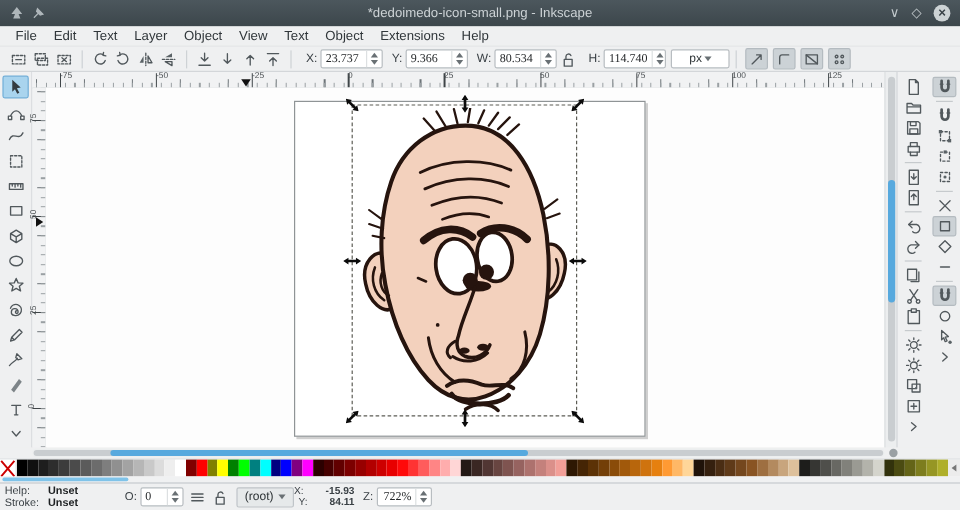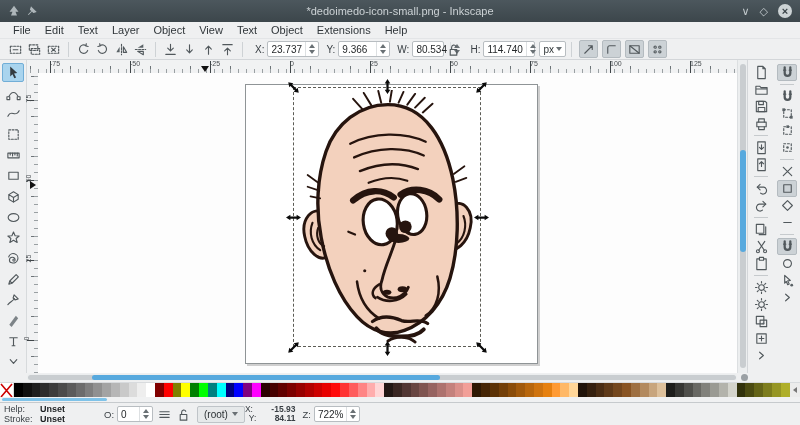--- a/index.html
+++ b/index.html
@@ -18,27 +18,27 @@
   .menubar{position:absolute;left:0;top:22px;width:800px;height:17px;background:#eff0f1;
     display:flex;align-items:center;padding-left:6px;box-sizing:border-box;border-bottom:1px solid #e3e5e7;}
   .menu-item{font-size:11px;padding:1px 7px;color:#30363a;}
   
   .toolbar{position:absolute;left:0;top:39px;width:800px;height:21px;background:#eff0f1;
     display:flex;align-items:center;padding-left:6px;box-sizing:border-box;border-bottom:1px solid #d3d6d9;}
   .iconbtn{width:19px;height:18px;display:flex;align-items:center;justify-content:center;border-radius:2px;}
   .iconbtn.pressed{background:#ccd2d6;border:1px solid #b4bbc0;box-sizing:border-box;}
   .vsep{width:1px;height:15px;background:#ced2d5;margin:0 5px;}
   .fld-label{font-size:10px;color:#3a4045;margin:0 3px 0 7px;}
-  .spin{display:flex;align-items:center;background:#fff;border:1px solid #b8bdc1;border-radius:2px;height:16px;box-sizing:border-box;}
+  .spin{display:flex;align-items:center;background:#fff;border:1px solid #b8bdc1;border-radius:2px;height:16px;box-sizing:border-box;font-family:Liberation Serif, serif;}
   .spin .val{padding:0 3px;font-size:10px;color:#26292b;white-space:nowrap;}
   .spin .btns{display:flex;flex-direction:column;justify-content:center;gap:2px;padding:0 3px;border-left:1px solid #dde0e2;height:100%;}
   .tri-up{width:0;height:0;border-left:3px solid transparent;border-right:3px solid transparent;border-bottom:4px solid #697074;}
   .tri-dn{width:0;height:0;border-left:3px solid transparent;border-right:3px solid transparent;border-top:4px solid #697074;}
   .unitsel{display:flex;align-items:center;gap:2px;background:#fff;border:1px solid #b8bdc1;border-radius:2px;
-    height:16px;box-sizing:border-box;padding:0 3px;margin-left:4px;font-size:10px;}
+    height:16px;box-sizing:border-box;padding:0 14px;margin-left:4px;font-size:10px;}
   
   .main{position:absolute;left:0;top:60px;width:800px;height:313px;}
   .toolbox{position:absolute;left:0;top:0;width:27px;height:313px;background:#eff0f1;border-right:1px solid #d7dadc;
     display:flex;flex-direction:column;align-items:center;padding-top:3px;box-sizing:border-box;}
   .toolbtn{width:22px;height:19px;margin-bottom:2px;display:flex;align-items:center;justify-content:center;border-radius:2px;}
   .toolbtn.active{background:#a9d4ee;border:1px solid #71aed7;box-sizing:border-box;}
   .ruler-corner{position:absolute;left:27px;top:0;width:12px;height:13px;background:#f1f2f3;display:flex;align-items:center;justify-content:center;}
   .hruler{position:absolute;left:27px;top:0;width:710px;height:13px;background:#f1f2f3;border-bottom:1px solid #c9cdd0;
     background-image:
       repeating-linear-gradient(90deg,#9aa0a3 0 1px,transparent 1px 8px),
@@ -215,21 +215,21 @@
       </div>
       <span class="fld-label">Y:</span>
       <div class="spin" style="width: 52px;">
         <span class="val" style="flex:1">9.366</span>
         <span class="btns">
           <span class="tri-up"></span>
           <span class="tri-dn"></span>
         </span>
       </div>
       <span class="fld-label">W:</span>
-      <div class="spin" style="width: 32px;">
+      <div class="spin" style="width: 52px; justify-content: center;">
         <span class="val" style="flex:1">80.534</span>
         <span class="btns">
           <span class="tri-up"></span>
           <span class="tri-dn"></span>
         </span>
       </div>
       <div class="iconbtn">
         <svg class="ic " viewBox="0 0 16 16">
           <rect x="4.5" y="8" width="7" height="6"></rect>
           <path d="M6,8 V5.5 a2.3,2.3 0 0,1 4.4,-0.9"></path>

